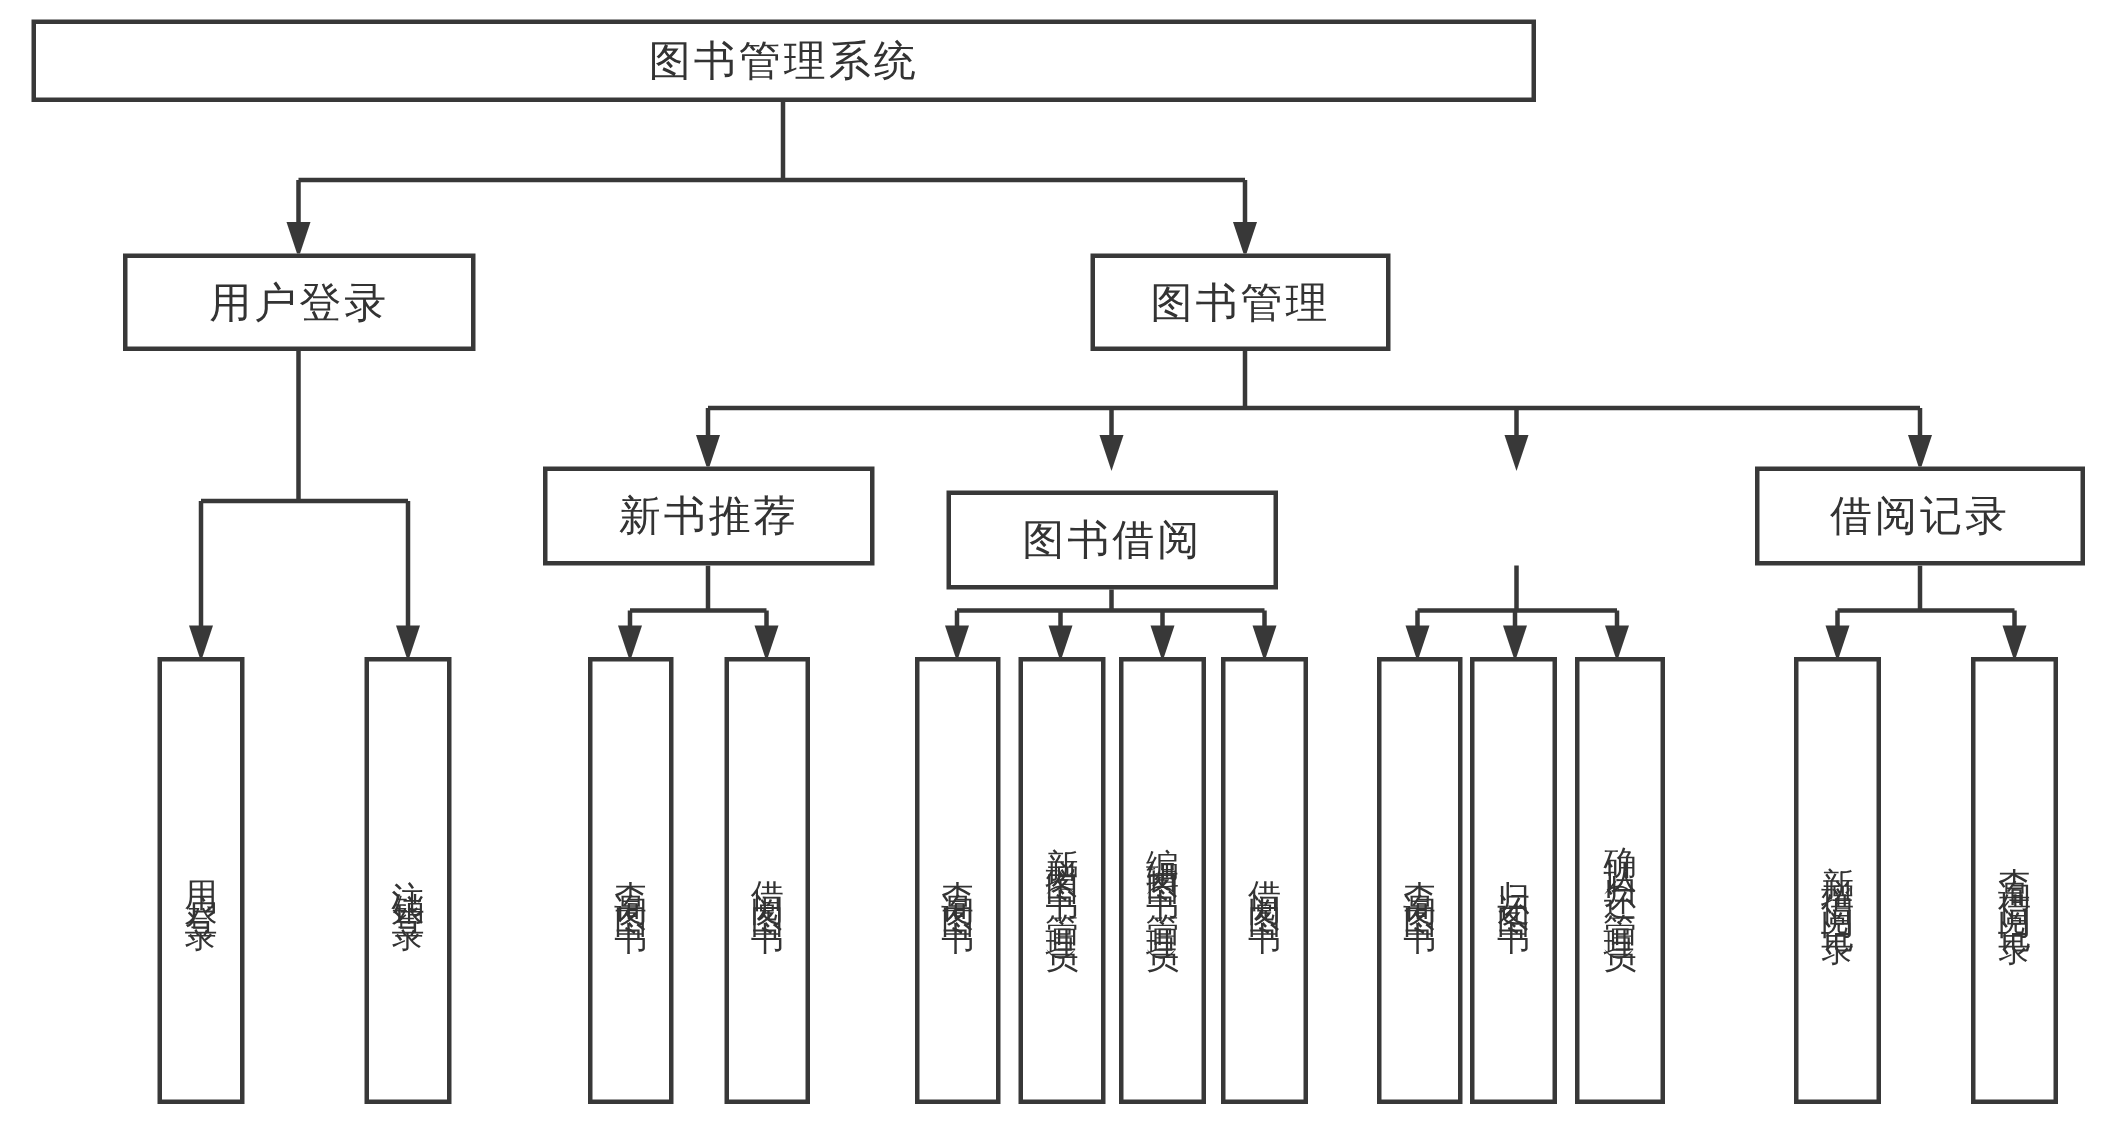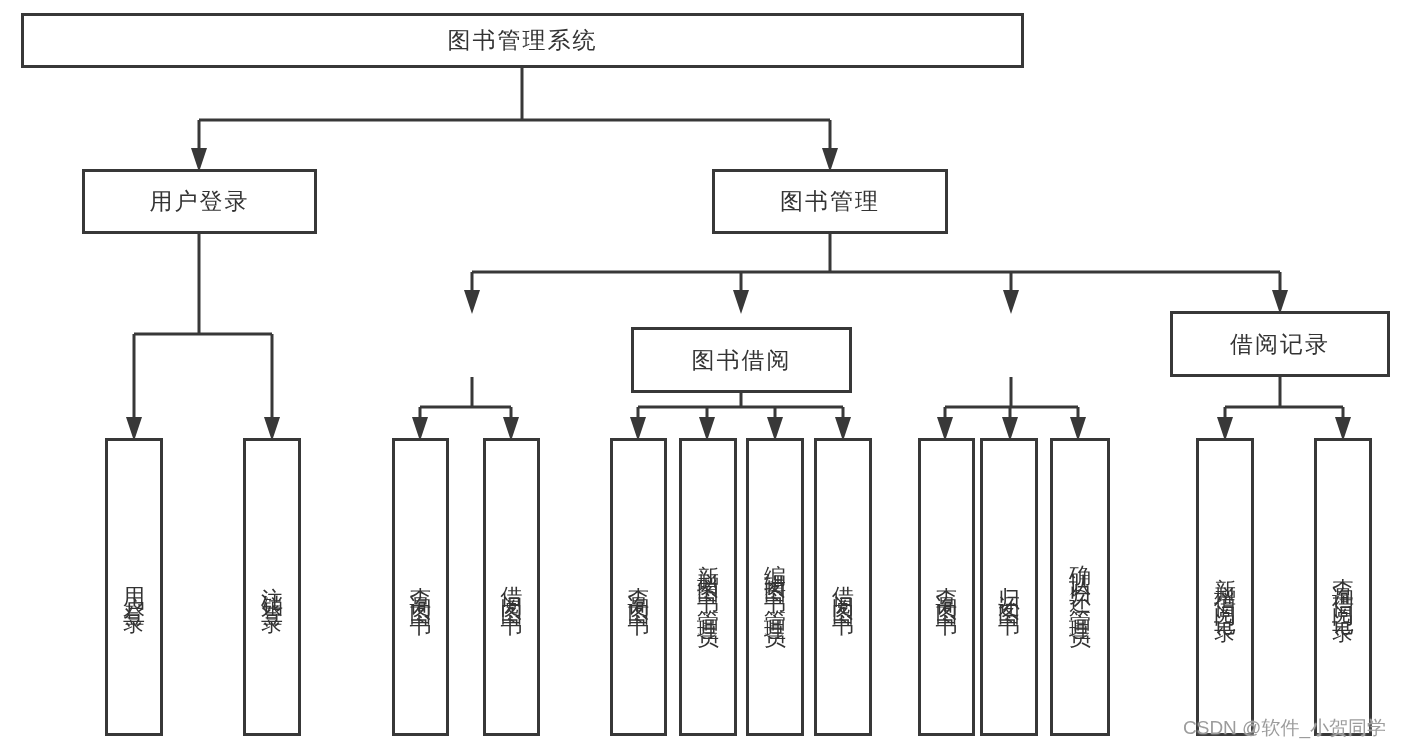--- a/index.html
+++ b/index.html
@@ -25,21 +25,21 @@
     position: absolute;
     box-sizing: border-box;
     border: 3px solid #383838;
     background: #ffffff;
     display: flex;
     align-items: center;
     justify-content: center;
     color: #333333;
   }
   .box.h span {
-    font-size: 23px;
+    font-size: 28px;
     letter-spacing: 2px;
     white-space: nowrap;
   }
   .box.v span {
     writing-mode: vertical-rl;
     text-orientation: mixed;
     font-size: 22px;
     letter-spacing: 9px;
     line-height: 1;
     white-space: nowrap;
@@ -99,24 +99,27 @@
     </g>
   </svg>
 
   <div class="box h" style="left:21px;top:13px;width:1003px;height:55px">
     <span>图书管理系统</span>
   </div>
 
   <div class="box h" style="left:82px;top:169px;width:235px;height:65px">
     <span>用户登录</span>
   </div>
-  <div class="box h" style="left:712px;top:169px;width:236px;height:65px">
+  <div class="box h" style="left:727px;top:169px;width:200px;height:65px">
     <span>图书管理</span>
   </div>
 
+  <div class="box h" style="left:362px;top:311px;width:221px;height:66px">
+    <span>新书推荐</span>
+  </div>
   <div class="box h" style="left:631px;top:327px;width:221px;height:66px">
     <span>图书借阅</span>
   </div>
   <div class="box h" style="left:1170px;top:311px;width:220px;height:66px">
     <span>借阅记录</span>
   </div>
 
   <div class="box v" style="left:105px;top:438px;width:58px;height:298px">
     <span>用户登录</span>
   </div>
@@ -150,15 +153,14 @@
   <div class="box v" style="left:1050px;top:438px;width:60px;height:298px">
     <span>确认归还（管理员）</span>
   </div>
   <div class="box v" style="left:1196px;top:438px;width:58px;height:298px">
     <span>新增借阅记录</span>
   </div>
   <div class="box v" style="left:1314px;top:438px;width:58px;height:298px">
     <span>查询借阅记录</span>
   </div>
 
-  <div class="watermark">CSDN @软件_小贺同学</div>
 
 </div>
 
 </body></html>

